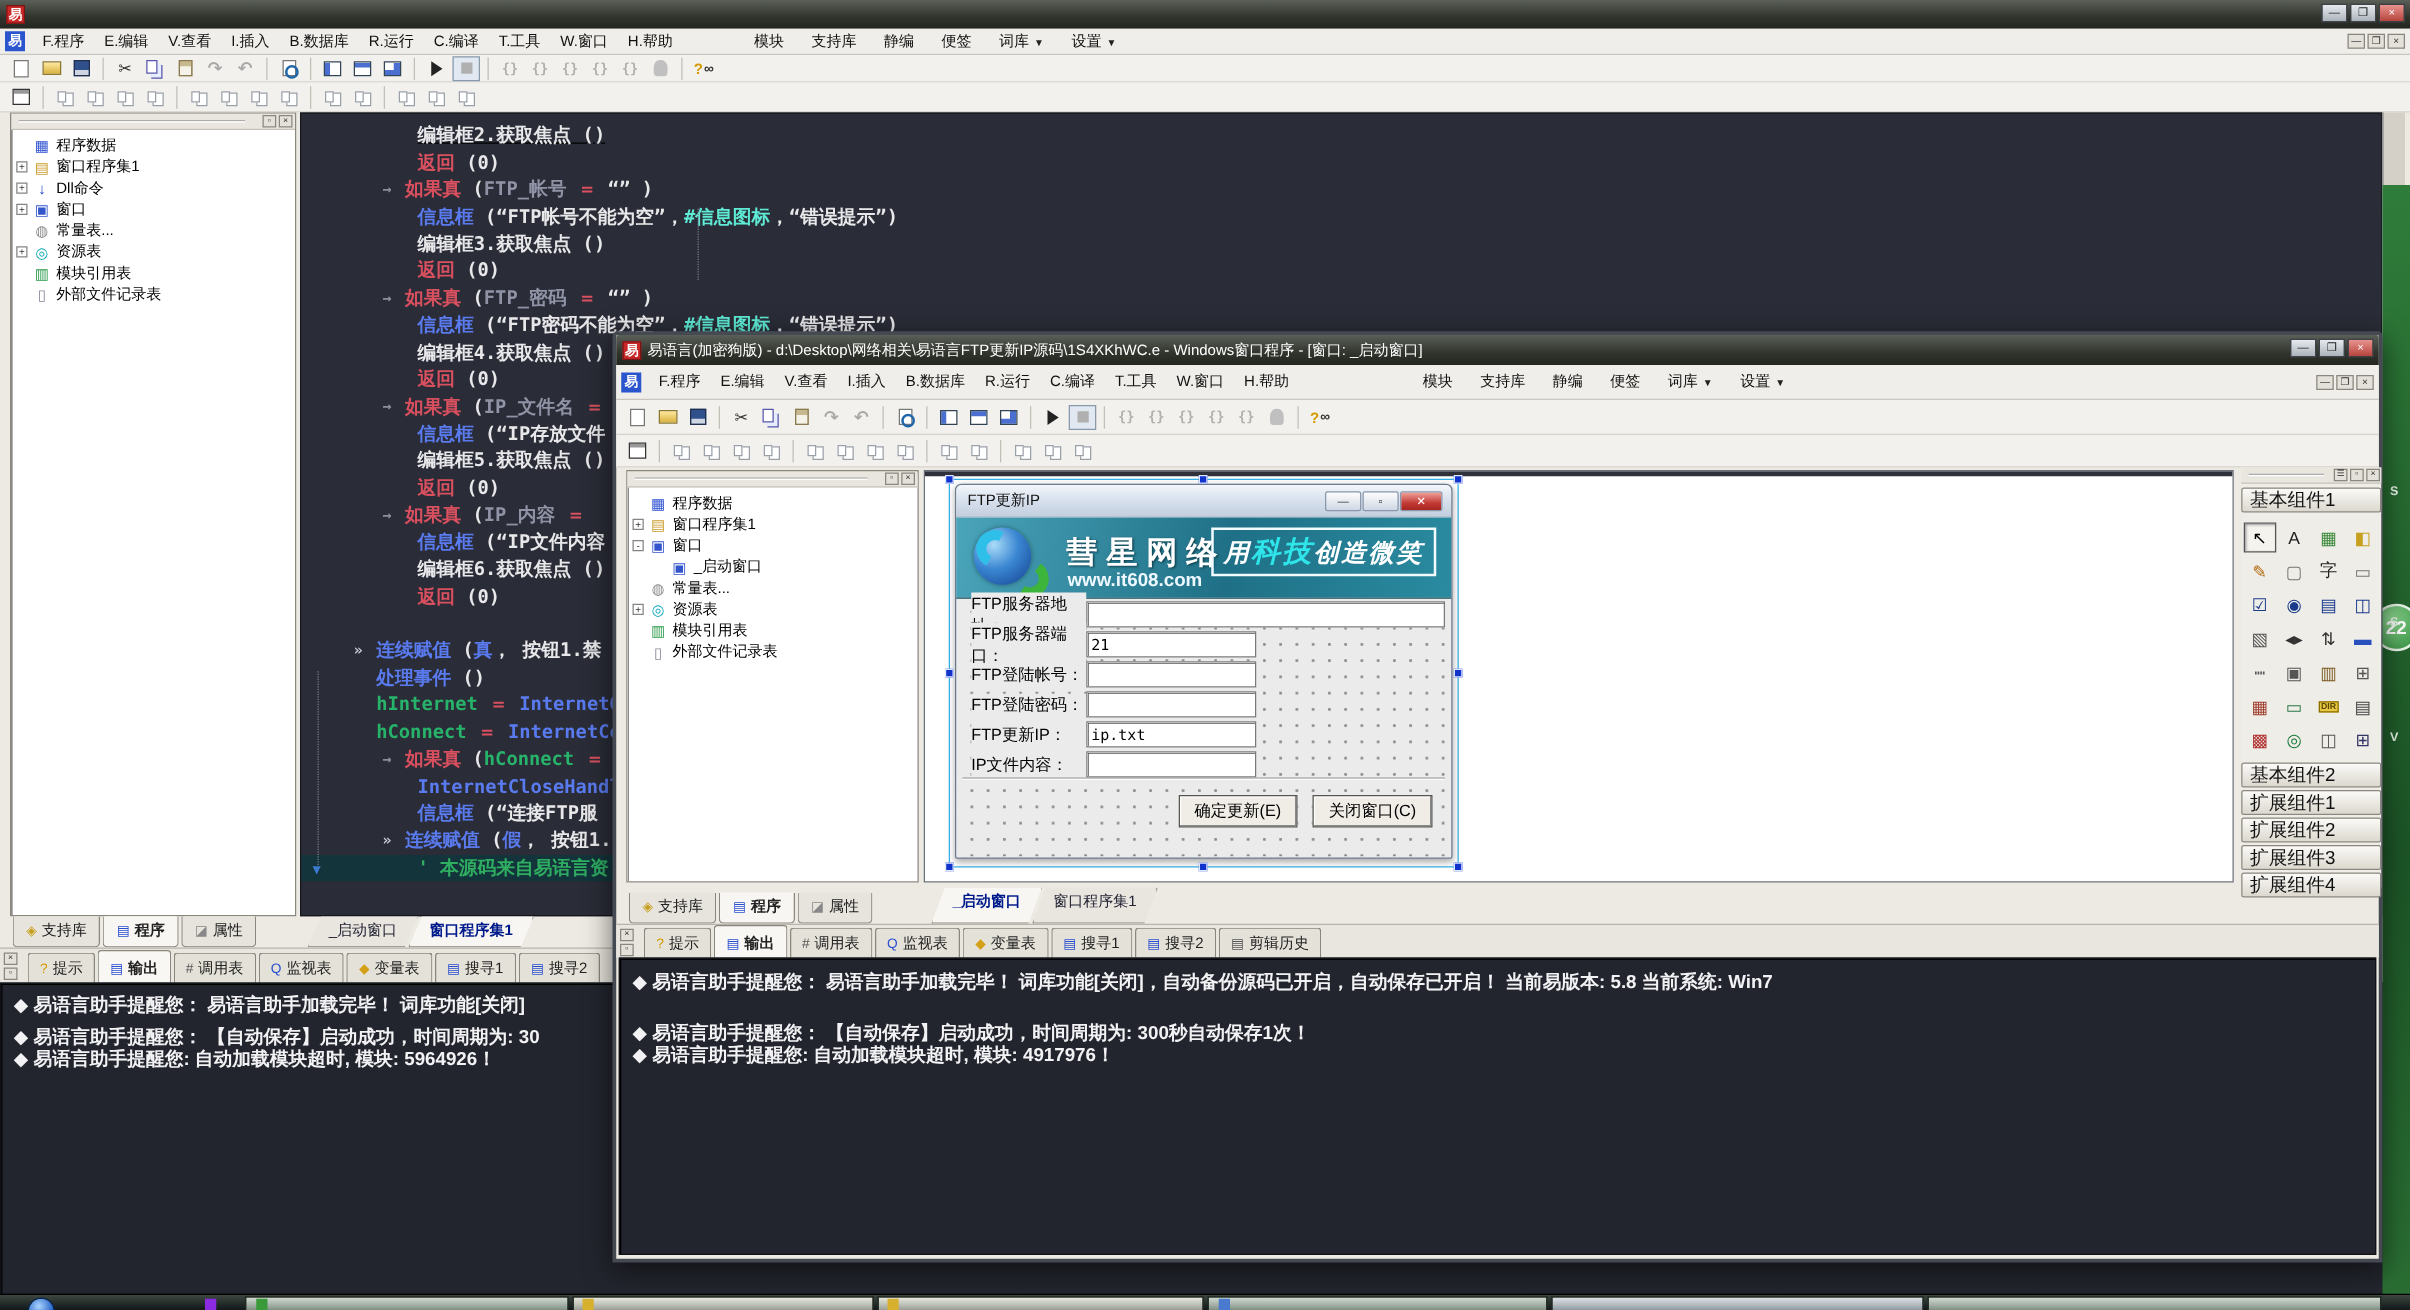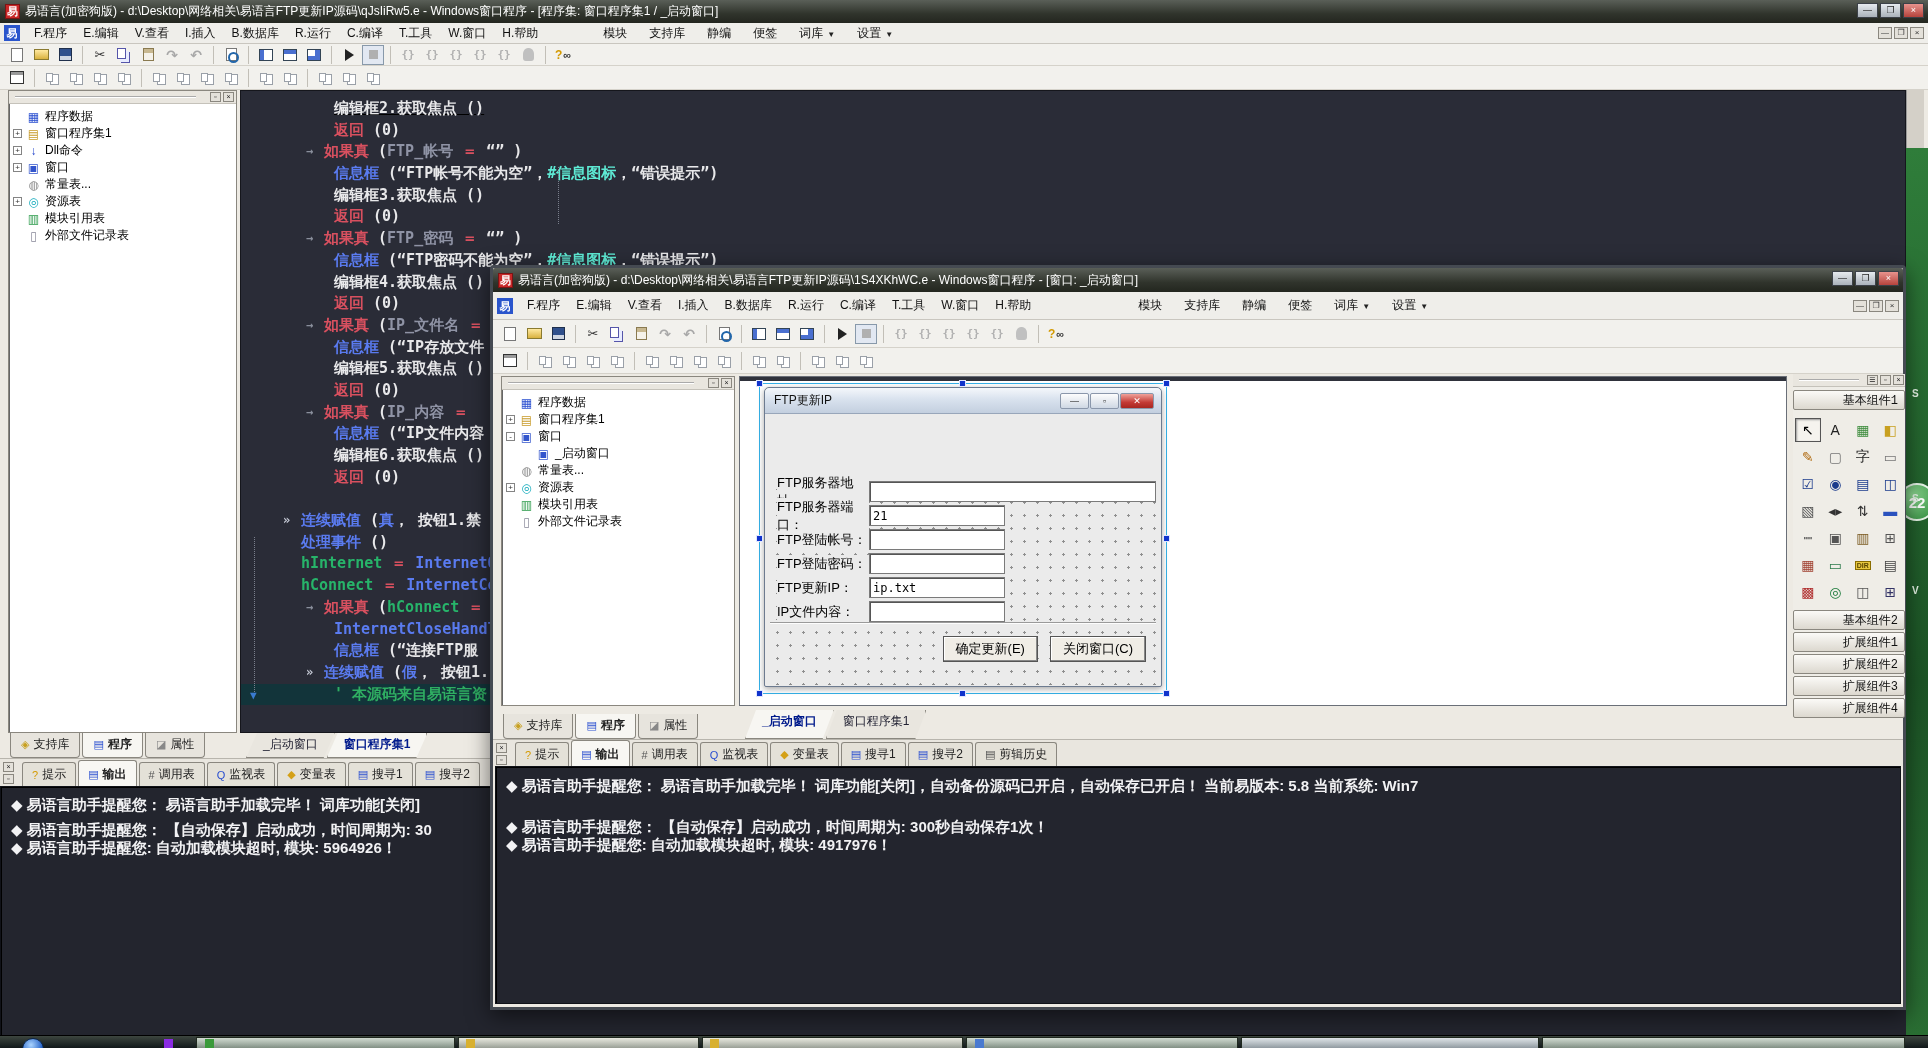--- a/index.html
+++ b/index.html
@@ -90,21 +90,21 @@
   .otabs{position:absolute;background:#e9e6df;border-top:1px solid #b8b5ad;display:flex;align-items:flex-end;padding-left:22px;font-size:12px;}
   .otab{background:#e4e1d8;border:1px solid #8a877f;border-bottom:none;border-radius:3px 3px 0 0;padding:3px 9px;margin-right:2px;display:flex;gap:4px;align-items:center;color:#222;}
   .otab.active{background:#f8f7f3;padding-top:5px;font-weight:bold;}
   .otico{font-size:11px;}
   .minicol{position:absolute;left:3px;top:3px;display:flex;flex-direction:column;gap:2px;}
   .outarea{position:absolute;background:#23252e;border:1px solid #101218;box-shadow:inset 1px 1px 0 #000;color:#f2f2f4;font-size:15px;font-weight:bold;overflow:hidden;}
   .outline{white-space:nowrap;line-height:18px;padding-left:10px;}
 
   
   .palette{position:absolute;background:#efede7;}
-  .pal-btn{display:block;width:100%;height:20px;background:linear-gradient(#fbfaf7,#dcd8cf);border:1px solid #8a877f;border-radius:2px;font-size:12px;text-align:right;line-height:18px;color:#111;margin-bottom:2px;font-family:Liberation Mono, monospace;}
+  .pal-btn{display:block;width:100%;height:20px;background:linear-gradient(#fbfaf7,#dcd8cf);border:1px solid #8a877f;border-radius:2px;font-size:15px;text-align:left;line-height:18px;color:#111;margin-bottom:2px;}
   .pal-grid{display:grid;grid-template-columns:repeat(4,1fr);gap:3px 2px;padding:6px 2px;}
   .pal-cell{height:24px;display:flex;align-items:center;justify-content:center;font-size:14px;background:#efede7;}
   .pal-cell.sel{border:1px solid #555;box-shadow:inset 1px 1px 2px #999;background:#f5f3ee;}
   .pal-cell .tiny{font-size:7px;font-weight:bold;background:#e8c840;border:1px solid #8a6d00;padding:0 1px;color:#5a4500;}
 
   
   .designer{position:absolute;background:#fff;border:1px solid #6a6f78;box-shadow:inset 0 4px 0 #2f323b;overflow:hidden;}
   .selrect{position:absolute;border:1px solid #35b1e8;}
   .handle{position:absolute;width:7px;height:7px;background:#1033cc;border:1px solid #dfe6ff;}
   .dlg{position:absolute;background:#ebebeb;border:1px solid #6d7b90;border-radius:5px 5px 2px 2px;box-shadow:0 2px 6px rgba(0,0,0,.35);}
@@ -138,21 +138,20 @@
   .tb-ico{position:absolute;top:3px;width:9px;height:9px;}
 </style>
 </head>
 <body>
 
 <div id="stage" data-interactable="false">
 
   <div class="win" id="back-win" data-interactable="false" style="left:0;top:0;width:1928px;height:1036px;">
     <div class="titlebar" data-interactable="true">
       <span class="app-ico" data-interactable="false">易</span>
-      <span data-interactable="false">易语言(加密狗版) - d:\Desktop\网络相关\易语言FTP更新IP源码\qJsIiRw5.e - Windows窗口程序 - [程序集: 窗口程序集1 / _启动窗口]</span>
       <span class="cap-btns">
         <span class="cap-btn" data-interactable="true">—</span>
         <span class="cap-btn" data-interactable="true">❐</span>
         <span class="cap-btn cap-close" data-interactable="true">×</span>
       </span>
     </div>
     <div class="menubar" style="top:23px;height:21px;" data-interactable="false">
       <span class="mdoc-ico" data-interactable="false">易</span>
       <span id="bw-menus" style="display:flex;">
           <span class="mi" data-interactable="true">F.程序</span>
@@ -682,20 +681,29 @@
 
       <div class="dlg" data-interactable="true" style="left:24px;top:10px;width:398px;height:300px;">
         <div class="dlg-title" data-interactable="true">
           <span data-interactable="false">FTP更新IP</span>
           <span class="dlg-btns">
             <span class="dlg-b" data-interactable="true">—</span>
             <span class="dlg-b" data-interactable="true">▫</span>
             <span class="dlg-b close" data-interactable="true">✕</span>
           </span>
         </div>
+        <div class="banner" data-interactable="false">
+          <div class="globe" data-interactable="false">
+            <span class="arr-b" data-interactable="false"></span>
+            <span class="arr-g" data-interactable="false"></span>
+          </div>
+          <div class="brand" data-interactable="false">彗星网络</div>
+          <div class="site" data-interactable="false">www.it608.com</div>
+          <div class="slogan" data-interactable="false"><span>用</span><span class="hl">科技</span><span>创造微笑</span></div>
+        </div>
         <div class="dlg-body" id="dlg-body" data-interactable="false">
           <div class="dlg-sep" style="top:143px;" data-interactable="false"></div>
           <div class="dlg-actions" id="dlg-actions" style="top:157px;">
               <button class="wbtn" data-interactable="true">确定更新(E)</button>
               <button class="wbtn" data-interactable="true">关闭窗口(C)</button>
             </div>
         <div class="frow" data-interactable="false" style="top: 2px;">
               <span class="flabel" data-interactable="false">FTP服务器地址：</span>
               <input class="finput" data-interactable="true" style="width: 287px;">
             </div>

